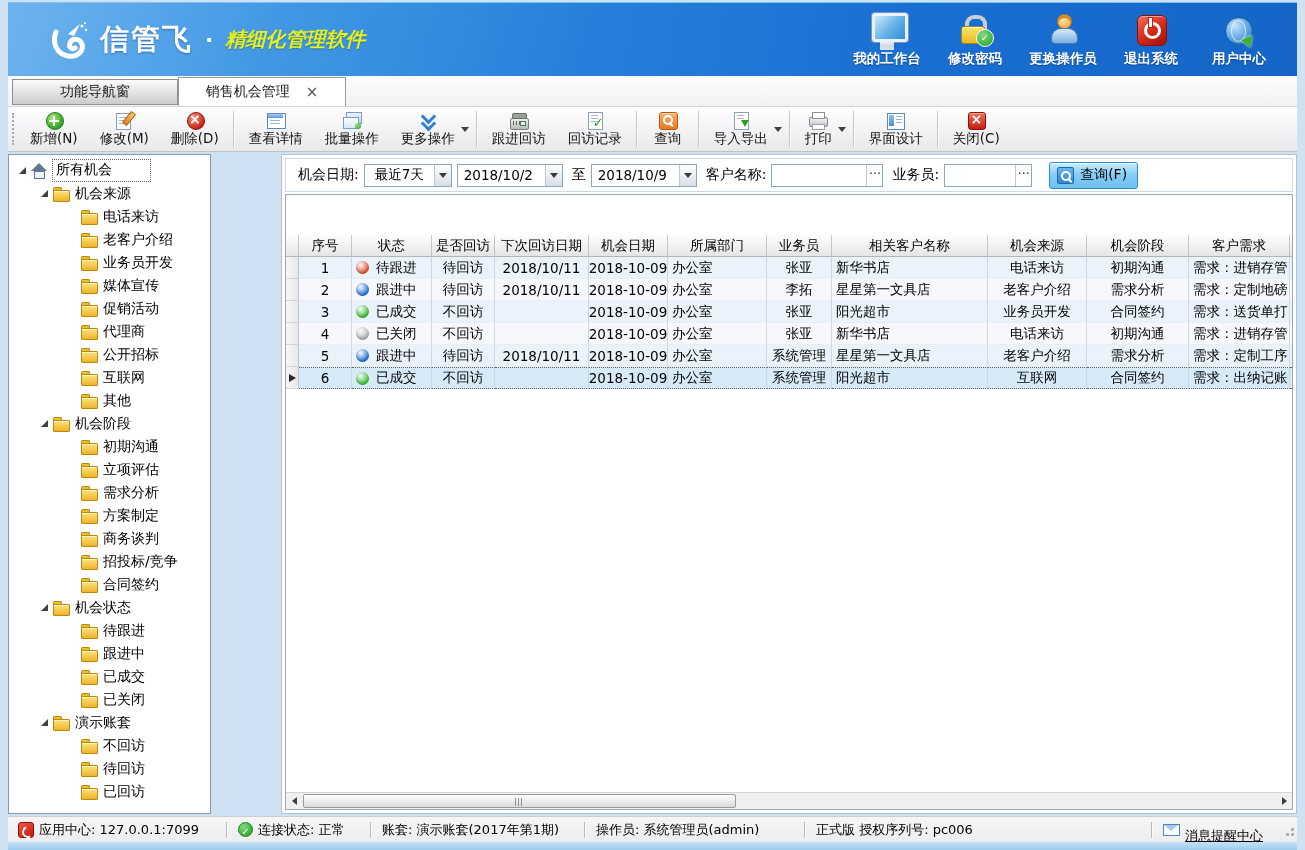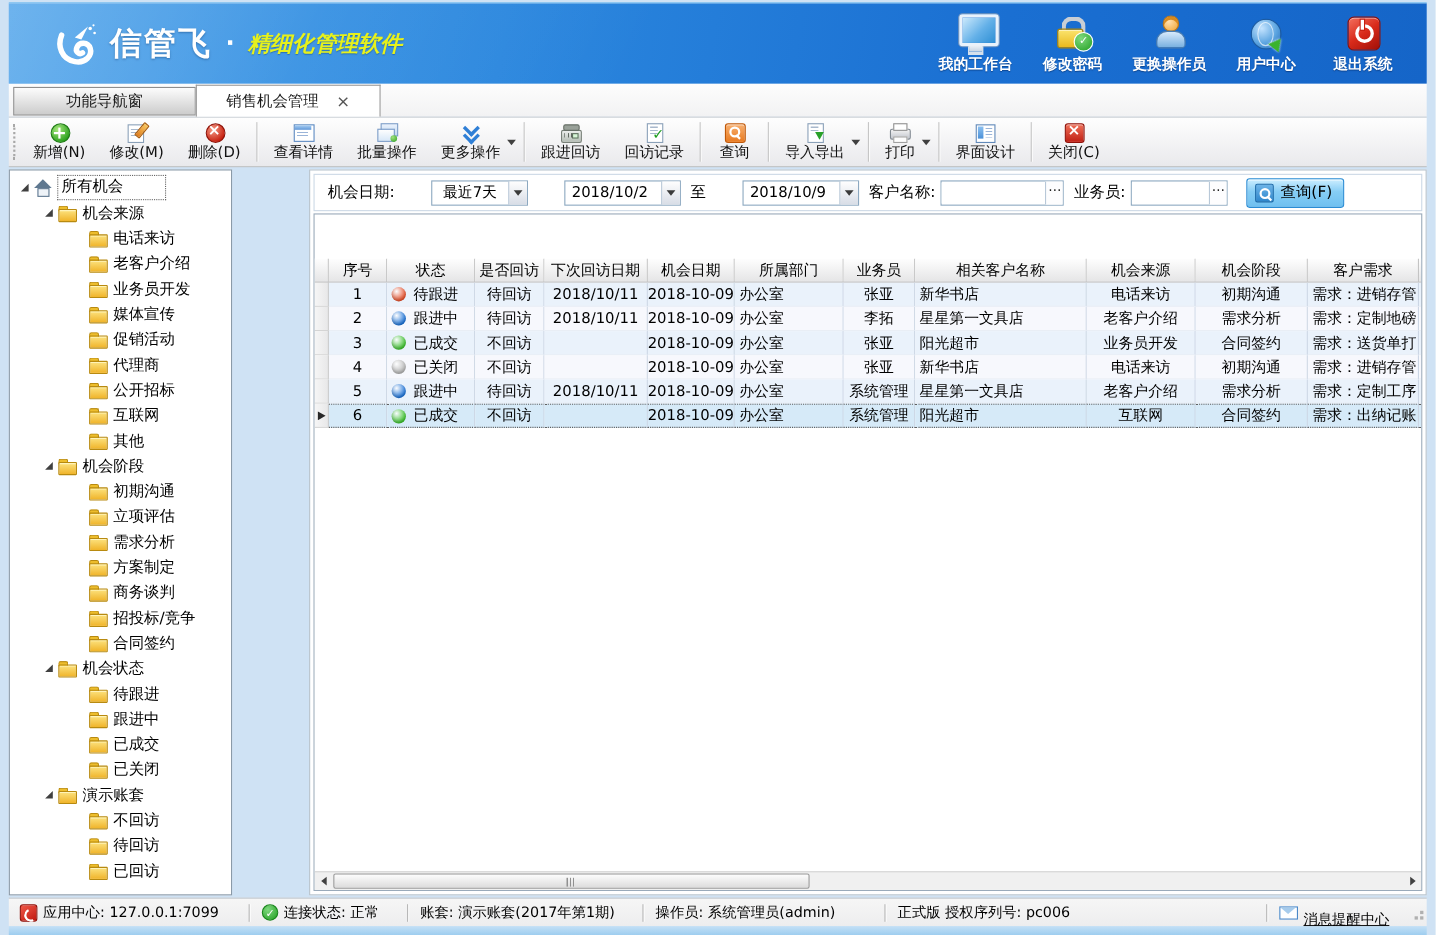--- a/index.html
+++ b/index.html
@@ -146,21 +146,21 @@
   .tfold { width:17px; height:14px; position:relative; flex:none; }
   .tfold::before { content:""; position:absolute; left:0; top:0; width:7px; height:4px;
     background:#edbd2c; border:1px solid #b88a10; border-bottom:none; border-radius:2px 2px 0 0; }
   .tfold::after { content:""; position:absolute; left:0; top:3px; width:15px; height:10px; border-radius:1px;
     background:linear-gradient(#fce27e,#f0b42a); border:1px solid #b88a10; box-shadow:inset 0 1px 0 #fff3b8; }
 
   
   .filterbar { flex:none; height:34px; margin:3px 3px 2px 3px; border:1px solid #ccd9e6; background:#fff;
     display:flex; align-items:center; padding-left:8px; gap:5px; white-space:nowrap; }
   .flabel { font-size:14px; color:#000; margin-left:4px; }
-  .combo { height:23px; background:#fff; border:1px solid #8ca8c0; display:flex; align-items:center; cursor:pointer;margin-left:28px; }
+  .combo { height:23px; background:#fff; border:1px solid #8ca8c0; display:flex; align-items:center; cursor:pointer; }
   .combo-text { flex:1; text-align:center; font-size:13.5px; padding:0 3px; }
   .combo-text.left { text-align:left; padding-left:6px; }
   .combo-arrow { width:17px; height:100%; border-left:1px solid #b8c8d8; background:linear-gradient(#fefefe,#d8dde6);
     display:flex; align-items:center; justify-content:center; }
   .combo-arrow::after { content:""; width:0; height:0; border-left:4px solid transparent; border-right:4px solid transparent; border-top:5px solid #3a3a3a; }
   .w-preset { width:88px; } .w-date { width:106px; }
   .inputwrap { height:23px; border:1px solid #8ca8c0; background:#fff; display:flex; align-items:center; }
   .inputwrap input { border:none; outline:none; height:19px; flex:1; min-width:0; font-size:13px; padding:0 3px; font-family:inherit; }
   .ellipsis-btn { width:16px; height:100%; border-left:1px solid #b8c8d8; background:#fdfdfe; font-size:12px; line-height:10px;
     text-align:center; color:#222; cursor:pointer; }
@@ -255,30 +255,30 @@
           </span>
           <span class="h-label">修改密码</span>
         </div>
         <div class="h-action">
           <span class="hic hic-switch-operator">
             <span class="hin"></span>
           </span>
           <span class="h-label">更换操作员</span>
         </div>
         <div class="h-action">
+          <span class="hic hic-exit-system">
+            <span class="hin"></span>
+          </span>
+          <span class="h-label">退出系统</span>
+        </div>
+        <div class="h-action">
           <span class="hic hic-user-center">
             <span class="hin"></span>
           </span>
           <span class="h-label">用户中心</span>
-        </div>
-        <div class="h-action">
-          <span class="hic hic-exit-system">
-            <span class="hin"></span>
-          </span>
-          <span class="h-label">退出系统</span>
         </div>
       </div>
   </div>
 
   <div class="tabbar">
     <div class="tab inactive">
       <span>功能导航窗</span>
     </div>
     <div class="tab active">
       <span>销售机会管理</span>

